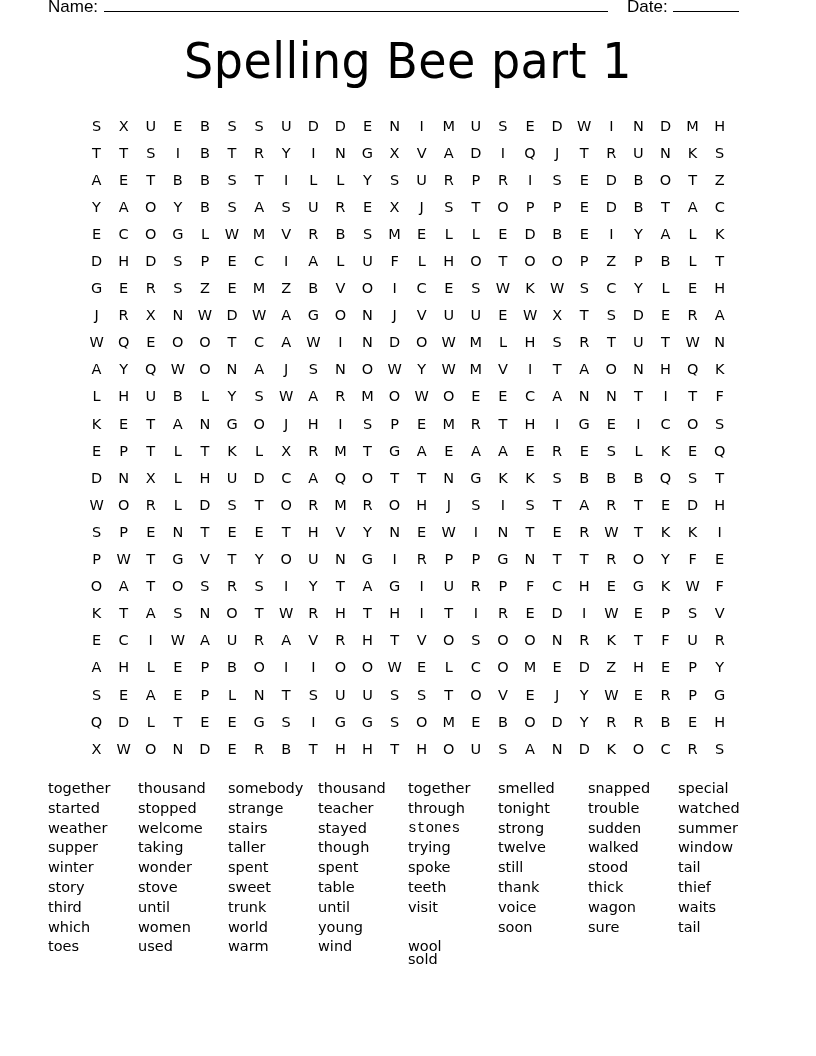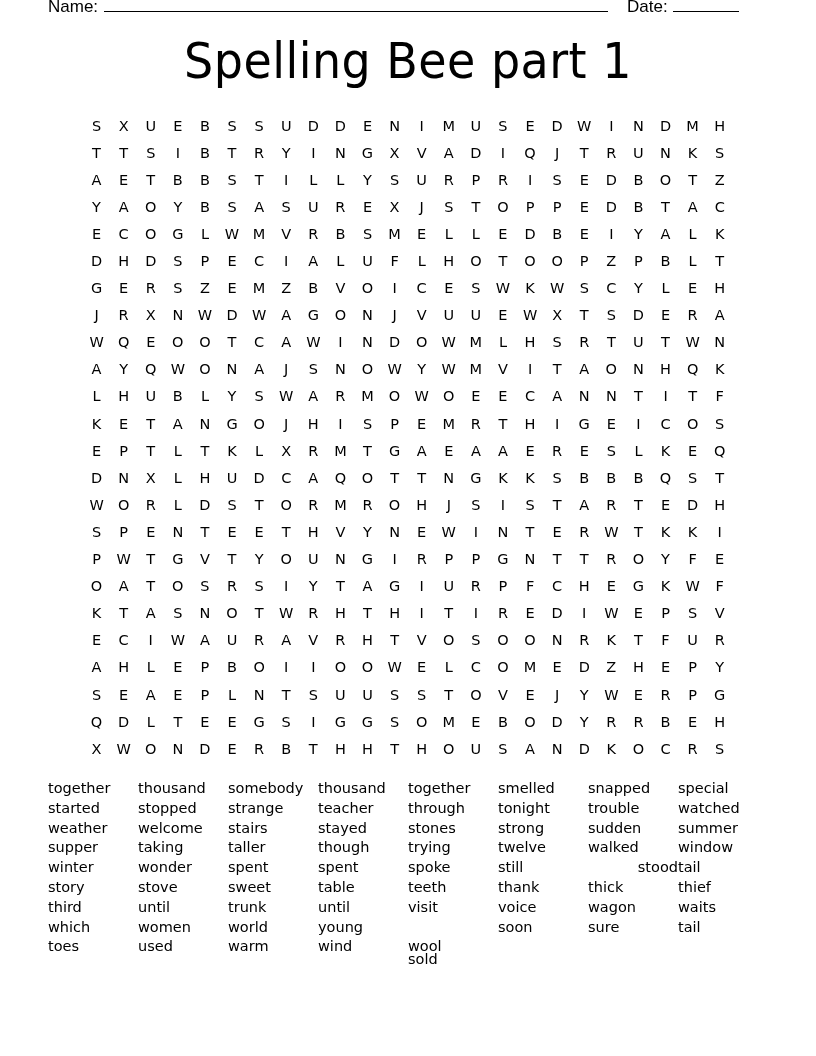--- a/index.html
+++ b/index.html
@@ -654,41 +654,41 @@
     <div class="word" style="grid-area: 2 / 4;">teacher</div>
     <div class="word" style="grid-area: 3 / 4;">stayed</div>
     <div class="word" style="grid-area: 4 / 4;">though</div>
     <div class="word" style="grid-area: 5 / 4;">spent</div>
     <div class="word" style="grid-area: 6 / 4;">table</div>
     <div class="word" style="grid-area: 7 / 4;">until</div>
     <div class="word" style="grid-area: 8 / 4;">young</div>
     <div class="word" style="grid-area: 9 / 4;">wind</div>
     <div class="word" style="grid-area: 1 / 5;">together</div>
     <div class="word" style="grid-area: 2 / 5;">through</div>
-    <div class="word" style="grid-area: 3 / 5;">stones</div>
+    <div class="word" style="grid-area: 3 / 5; font-family: Liberation Mono, monospace;">stones</div>
     <div class="word" style="grid-area: 4 / 5;">trying</div>
     <div class="word" style="grid-area: 5 / 5;">spoke</div>
     <div class="word" style="grid-area: 6 / 5;">teeth</div>
     <div class="word" style="grid-area: 7 / 5;">visit</div>
     <div class="word" style="grid-area: 8 / 5; margin-top: 32px;">sold</div>
     <div class="word" style="grid-area: 9 / 5;">wool</div>
     <div class="word" style="grid-area: 1 / 6;">smelled</div>
     <div class="word" style="grid-area: 2 / 6;">tonight</div>
     <div class="word" style="grid-area: 3 / 6;">strong</div>
     <div class="word" style="grid-area: 4 / 6;">twelve</div>
     <div class="word" style="grid-area: 5 / 6;">still</div>
     <div class="word" style="grid-area: 6 / 6;">thank</div>
     <div class="word" style="grid-area: 7 / 6;">voice</div>
     <div class="word" style="grid-area: 8 / 6;">soon</div>
     <div class="word" style="grid-area: 9 / 6;"></div>
     <div class="word" style="grid-area: 1 / 7;">snapped</div>
     <div class="word" style="grid-area: 2 / 7;">trouble</div>
     <div class="word" style="grid-area: 3 / 7;">sudden</div>
     <div class="word" style="grid-area: 4 / 7;">walked</div>
-    <div class="word" style="grid-area: 5 / 7; text-align: right;">stood</div>
+    <div class="word" style="grid-area: 5 / 7;">stood</div>
     <div class="word" style="grid-area: 6 / 7;">thick</div>
     <div class="word" style="grid-area: 7 / 7;">wagon</div>
     <div class="word" style="grid-area: 8 / 7;">sure</div>
     <div class="word" style="grid-area: 9 / 7;"></div>
     <div class="word" style="grid-area: 1 / 8;">special</div>
     <div class="word" style="grid-area: 2 / 8;">watched</div>
     <div class="word" style="grid-area: 3 / 8;">summer</div>
     <div class="word" style="grid-area: 4 / 8;">window</div>
     <div class="word" style="grid-area: 5 / 8;">tail</div>
     <div class="word" style="grid-area: 6 / 8;">thief</div>

